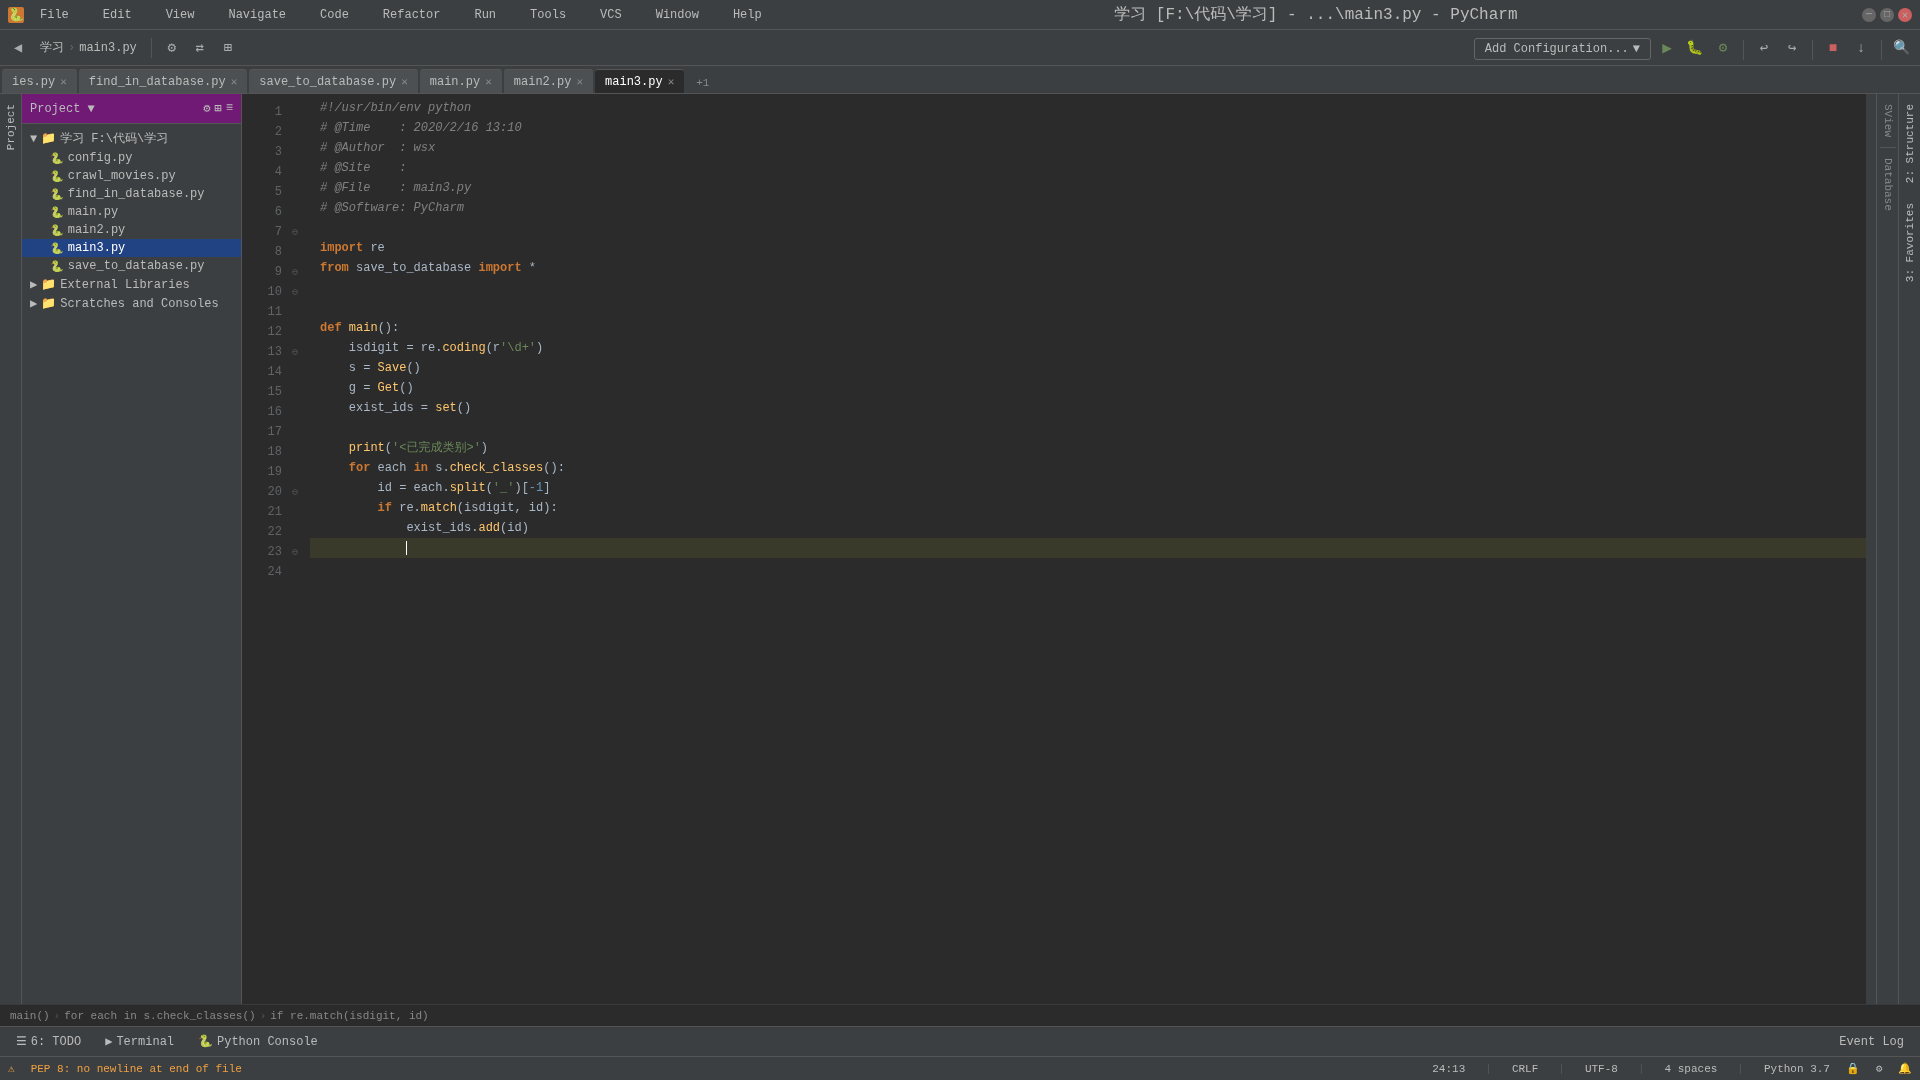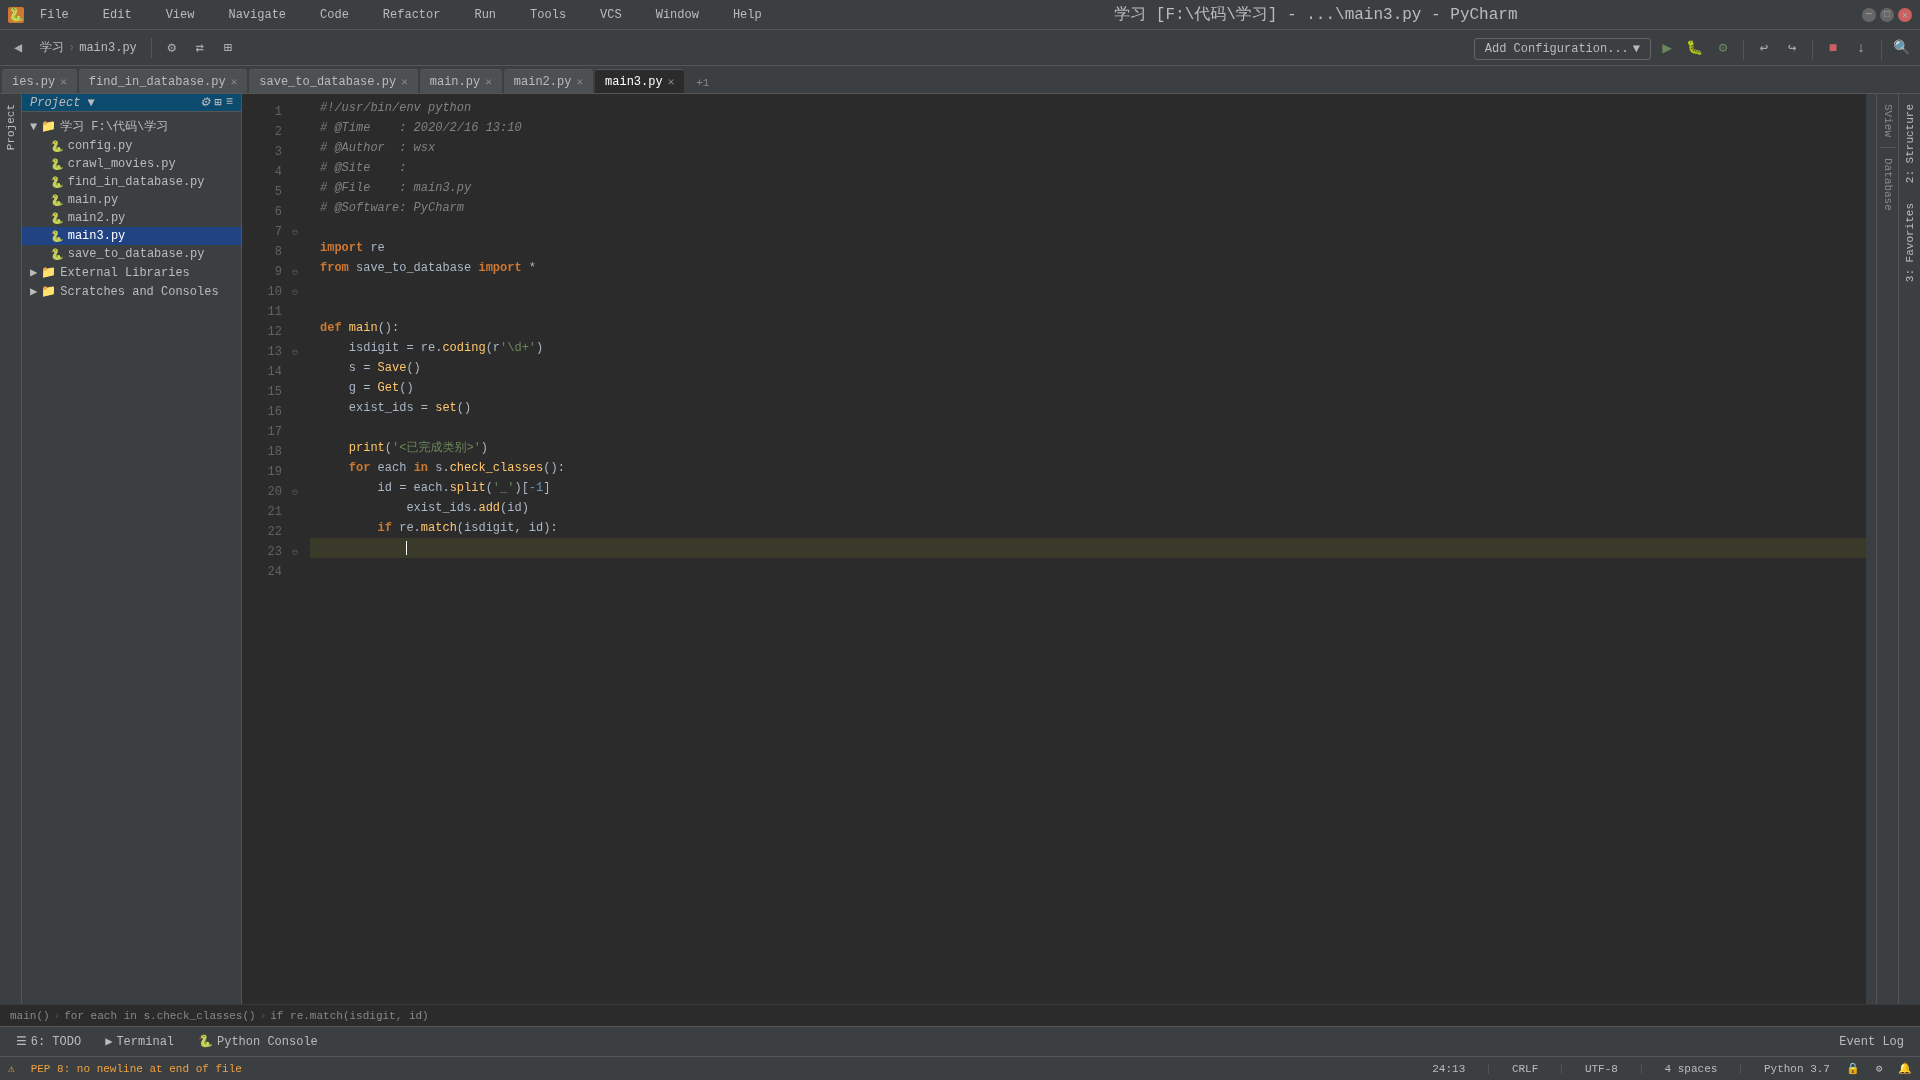--- a/index.html
+++ b/index.html
@@ -141,30 +141,29 @@
     }
     
     .project-tree {
       width: 220px;
       background: #3c3f41;
       border-right: 1px solid #555;
       display: flex;
       flex-direction: column;
     }
     .project-tree-header {
-      background: #0c4a6e;
+      background: #701a75;
       padding: 4px 8px;
       font-size: 12px;
       color: #bbb;
       display: flex;
       align-items: center;
       gap: 4px;
       border-bottom: 1px solid #555;
-      height: 18px;
-      font-style: italic;
+      height: 30px;
     }
     .tree-items {
       flex: 1;
       overflow-y: auto;
       padding: 4px 0;
     }
     .tree-item {
       padding: 2px 8px;
       font-size: 12px;
       cursor: pointer;
@@ -569,30 +568,30 @@
         <div class="code-line">
           <span>        id = each.</span>
           <span class="fn">split</span>
           <span>(</span>
           <span class="string">'_'</span>
           <span>)[</span>
           <span class="num">-1</span>
           <span>]</span>
         </div>
         <div class="code-line">
-          <span>            exist_ids.</span>
-          <span class="fn">add</span>
-          <span>(id)</span>
-        </div>
-        <div class="code-line">
           <span>        </span>
           <span class="kw">if</span>
           <span> re.</span>
           <span class="fn">match</span>
           <span>(isdigit, id):</span>
+        </div>
+        <div class="code-line">
+          <span>            exist_ids.</span>
+          <span class="fn">add</span>
+          <span>(id)</span>
         </div>
         <div class="code-line highlighted">
           <span>            </span>
           <span class="cursor-line"></span>
         </div>
       </div>
 
       <div class="scrollbar-right"></div>
     </div>
   </div>

